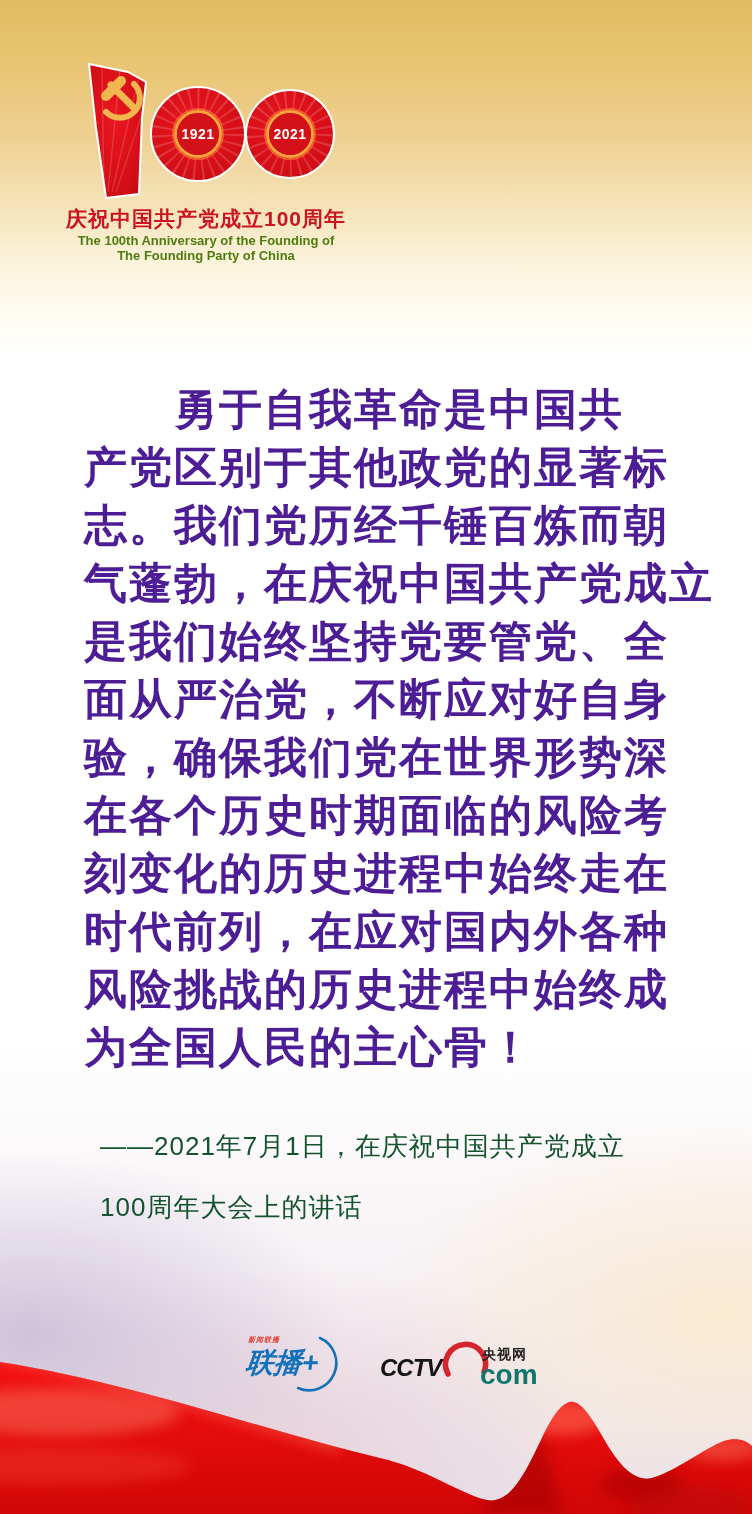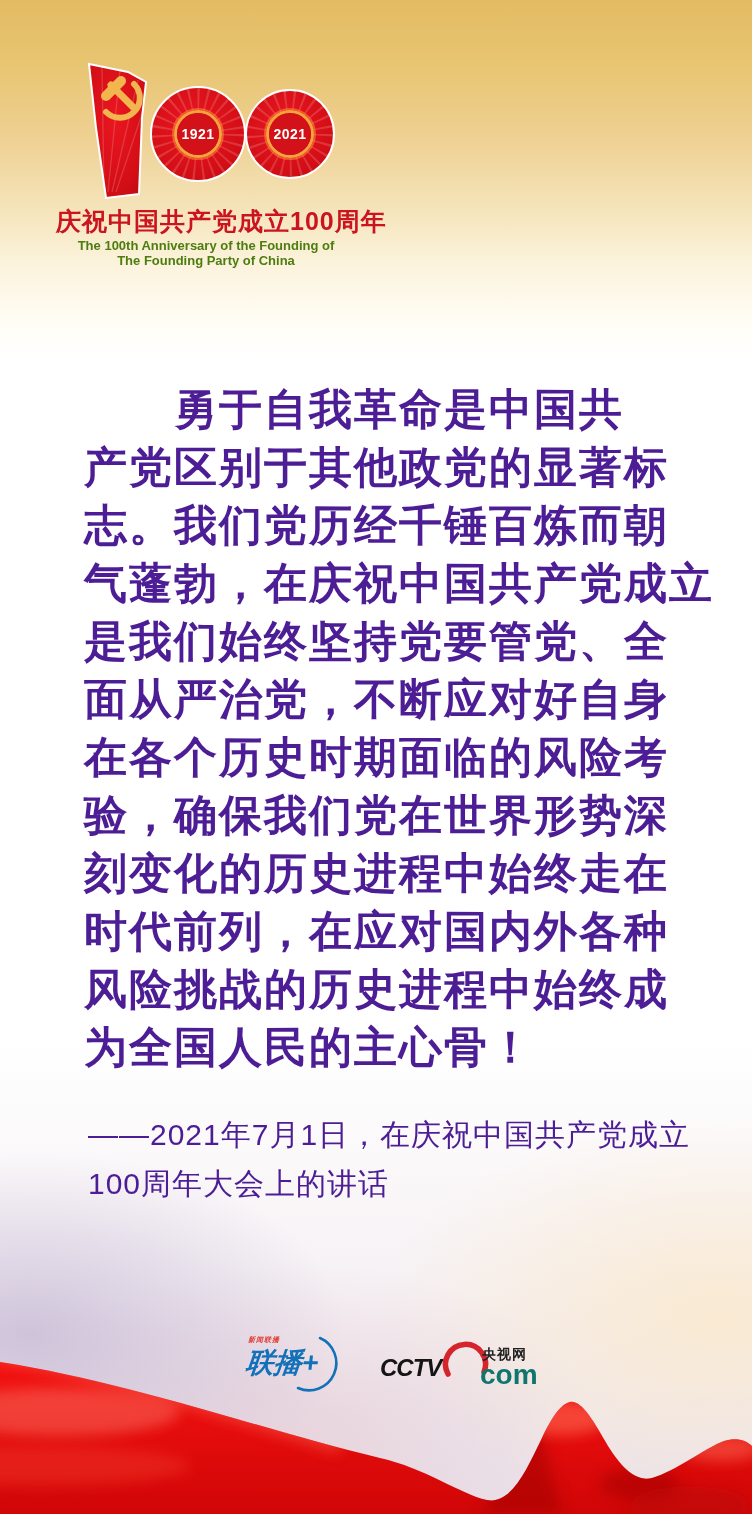--- a/index.html
+++ b/index.html
@@ -17,31 +17,31 @@
     position:absolute;left:0;top:1040px;width:752px;height:474px;
     background:
       radial-gradient(60% 55% at 4% 62%, rgba(176,160,198,.55), rgba(176,160,198,0) 70%),
       radial-gradient(55% 50% at 40% 82%, rgba(226,195,205,.5), rgba(226,195,205,0) 70%),
       radial-gradient(65% 60% at 96% 58%, rgba(250,233,206,.9), rgba(250,233,206,0) 70%),
       linear-gradient(180deg, rgba(255,255,255,0) 0%, rgba(242,235,240,.75) 55%, #e9dfe8 100%);
   }
   
   .header{position:absolute;left:56px;top:58px;width:300px;text-align:center;}
   .logo-svg{display:block;margin:0 auto;}
-  .title-cn{margin-top:5px;font-size:25px;font-weight:bold;letter-spacing:1px;color:#cb1420;white-space:nowrap;}
+  .title-cn{margin-top:5px;font-size:21px;font-weight:bold;letter-spacing:1px;color:#cb1420;white-space:nowrap;}
   .title-en{font-size:13px;font-weight:bold;line-height:15px;color:#4d7c0f;}
   
   .quote{position:absolute;left:84px;top:380px;width:610px;}
   .qline{margin:0;height:58px;line-height:58px;font-size:43px;font-weight:bold;
          letter-spacing:2px;color:#4c1d95;white-space:nowrap;}
   .qline.indent{padding-left:90px;}
   
   .attribution{position:absolute;left:84px;top:1108px;width:620px;}
-  .attribution p{margin:4px;font-size:30px;line-height:45px;font-weight:400;
-                 letter-spacing:1px;color:#4c1d95;white-space:nowrap;}
+  .attribution p{margin:16px;font-size:26px;line-height:45px;font-weight:400;
+                 letter-spacing:1px;color:#14532d;white-space:nowrap;}
   
   .footer{position:absolute;left:246px;top:1334px;height:64px;}
   .lianbo{position:absolute;left:0;top:0;width:104px;height:62px;}
   .lianbo-tagline{position:absolute;left:2px;top:1px;font-size:7px;font-weight:bold;
                   font-style:italic;color:#e0392f;letter-spacing:1px;white-space:nowrap;}
   .lianbo-text{position:absolute;left:0;top:10px;font-size:28px;font-weight:bold;
                font-style:italic;color:#1371ba;transform:skewX(-6deg);white-space:nowrap;}
   .lianbo-arc{position:absolute;left:34px;top:0;}
   .cctv{position:absolute;left:134px;top:4px;width:150px;height:56px;}
   .cctv-word{position:absolute;left:0;top:16px;font-size:24px;font-weight:900;
@@ -116,22 +116,22 @@
     <div class="title-en">The Founding Party of China</div>
   </div>
 
   <div class="quote">
     <p class="qline indent">勇于自我革命是中国共</p>
     <p class="qline">产党区别于其他政党的显著标</p>
     <p class="qline">志。我们党历经千锤百炼而朝</p>
     <p class="qline">气蓬勃，在庆祝中国共产党成立</p>
     <p class="qline">是我们始终坚持党要管党、全</p>
     <p class="qline">面从严治党，不断应对好自身</p>
+    <p class="qline">验，确保我们党在世界形势深</p>
     <p class="qline">在各个历史时期面临的风险考</p>
-    <p class="qline">验，确保我们党在世界形势深</p>
     <p class="qline">刻变化的历史进程中始终走在</p>
     <p class="qline">时代前列，在应对国内外各种</p>
     <p class="qline">风险挑战的历史进程中始终成</p>
     <p class="qline">为全国人民的主心骨！</p>
   </div>
 
   <div class="attribution">
     <p>——2021年7月1日，在庆祝中国共产党成立</p>
     <p>100周年大会上的讲话</p>
   </div>

